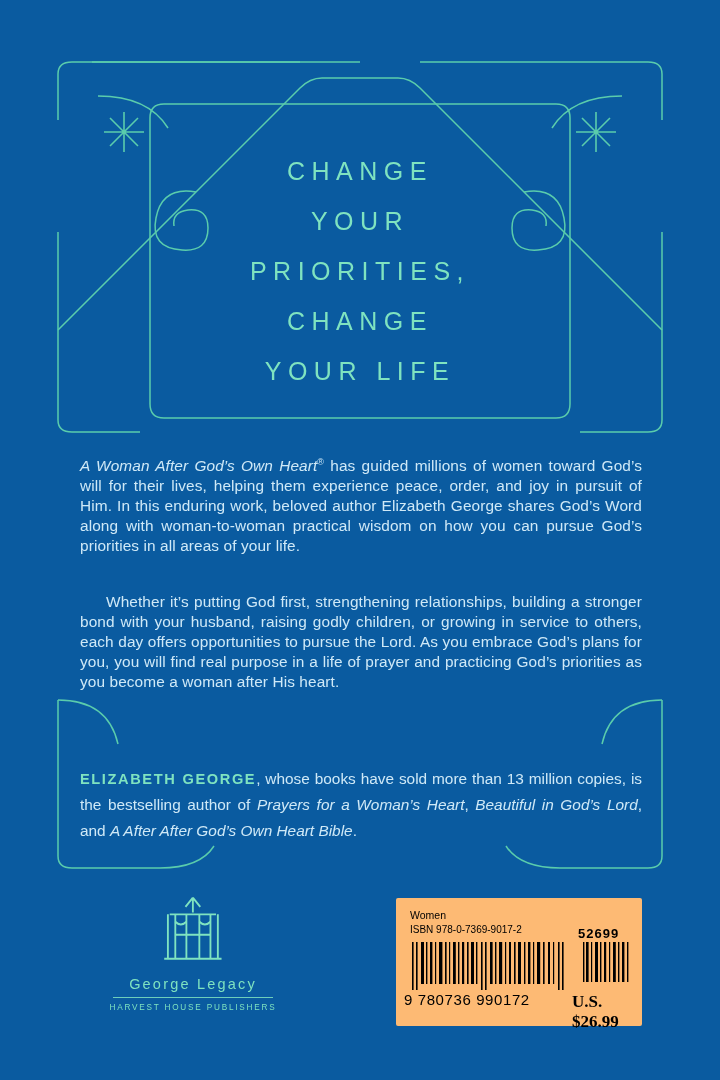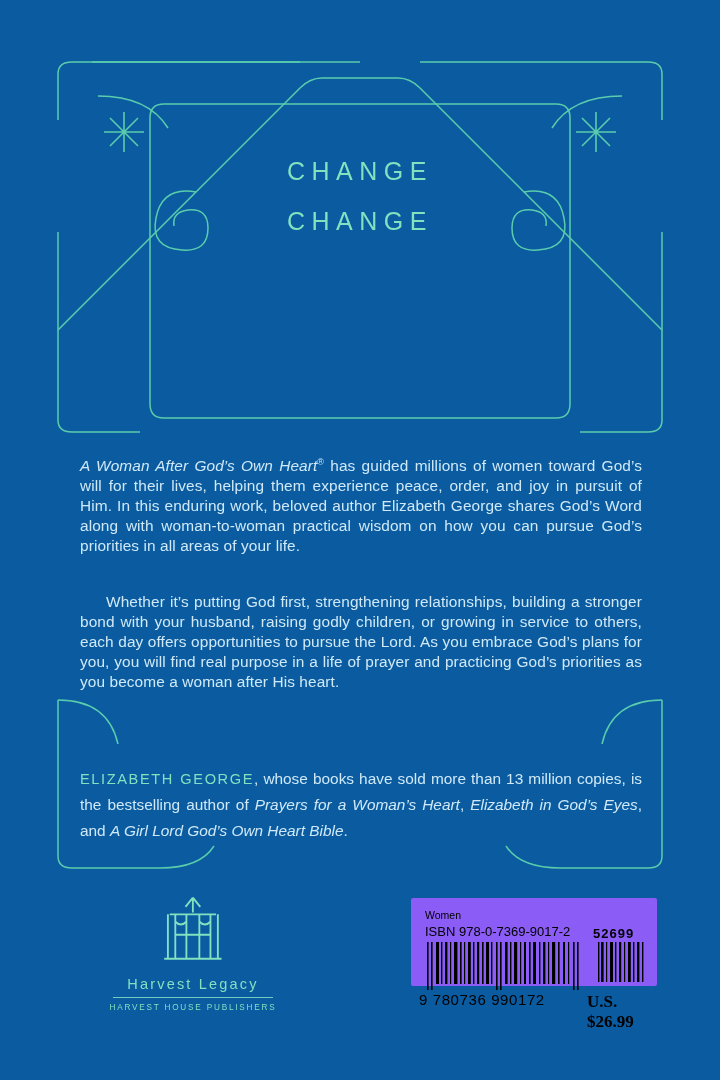--- a/index.html
+++ b/index.html
@@ -82,20 +82,21 @@
     width: 562px;
     color: #cfe9f7;
     font-size: 15.4px;
     line-height: 25.4px;
     text-align: justify;
   }
   .bio .name {
     color: #7fe3c0;
     letter-spacing: 1.6px;
     font-size: 14.6px;
+    font-weight: bold;
   }
   .bio em {
     font-style: italic;
   }
 
   
   .publisher {
     position: absolute;
     left: 78px;
     top: 894px;
@@ -124,40 +125,40 @@
   .publisher .pub-sub {
     font-size: 8.2px;
     letter-spacing: 1.8px;
     color: #7fe3c0;
     text-align: center;
   }
 
   
   .barcode-block {
     position: absolute;
-    left: 411px;
+    left: 396px;
     top: 898px;
     width: 246px;
-    height: 88px;
-    background: #8b5cf6;
+    height: 128px;
+    background: #fdba74;
     border-radius: 2px;
     color: #000;
   }
   .bc-cat {
     position: absolute;
     left: 14px;
     top: 11px;
     font-size: 10.5px;
     font-family: "Liberation Sans", sans-serif;
   }
   .bc-isbn {
     position: absolute;
     left: 14px;
     top: 26px;
-    font-size: 13px;
+    font-size: 10px;
   }
   .bc-main {
     position: absolute;
     left: 14px;
     top: 44px;
     width: 156px;
     height: 48px;
   }
   .bc-addon {
     position: absolute;
@@ -228,45 +229,48 @@
       <path d="M662 700 L662 856 Q662 868 648 868 L560 868"></path>
       <path d="M58 700 Q108 700 118 744"></path>
       <path d="M662 700 Q612 700 602 744"></path>
       <path d="M160 868 Q200 868 214 846"></path>
       <path d="M560 868 Q520 868 506 846"></path>
     </g>
   </svg>
 
   <div class="headline">
     <div class="line">CHANGE</div>
+    <div class="line">YOUR</div>
+    <div class="line">PRIORITIES,</div>
     <div class="line">CHANGE</div>
+    <div class="line">YOUR LIFE</div>
   </div>
 
   <div class="blurb">
     <p><em>A Woman After God’s Own Heart</em><sup>®</sup><span> has guided millions of women toward God’s will for their lives, helping them experience peace, order, and joy in pursuit of Him. In this enduring work, beloved author Elizabeth George shares God’s Word along with woman-to-woman practical wisdom on how you can pursue God’s priorities in all areas of your life.</span></p>
     <p class="indent">Whether it’s putting God first, strengthening relationships, building a stronger bond with your husband, raising godly children, or growing in service to others, each day offers opportunities to pursue the Lord. As you embrace God’s plans for you, you will find real purpose in a life of prayer and practicing God’s priorities as you become a woman after His heart.</p>
   </div>
 
   <div class="bio">
-    <span class="name">ELIZABETH GEORGE</span><span>, whose books have sold more than 13 million copies, is the bestselling author of </span><em>Prayers for a Woman’s Heart</em><span>, </span><em>Elizabeth in God’s Eyes</em><span>, and </span><em>A Girl Lord God’s Own Heart Bible</em><span>.</span>
+    <span class="name">ELIZABETH GEORGE</span><span>, whose books have sold more than 13 million copies, is the bestselling author of </span><em>Prayers for a Woman’s Heart</em><span>, </span><em>Beautiful in God’s Lord</em><span>, and </span><em>A After After God’s Own Heart Bible</em><span>.</span>
   </div>
 
   <div class="publisher">
     <svg class="mark" viewBox="0 0 110 80" xmlns="http://www.w3.org/2000/svg">
       <g fill="none" stroke="#7fe3c0" stroke-width="2">
         <path d="M55 4 L47 14 M55 4 L63 14 M55 4 L55 20"></path>
         <path d="M30 22 L80 22"></path>
         <path d="M36 22 L36 70 M48 22 L48 70 M62 22 L62 70 M74 22 L74 70"></path>
         <path d="M36 44 L74 44"></path>
         <path d="M24 70 L86 70"></path>
         <path d="M28 22 L28 70 M82 22 L82 70"></path>
         <path d="M36 30 q6 6 12 0 M62 30 q6 6 12 0"></path>
       </g>
     </svg>
-    <div class="pub-name">Harvest Legacy</div>
+    <div class="pub-name">George Legacy</div>
     <div class="pub-rule"></div>
     <div class="pub-sub">HARVEST HOUSE PUBLISHERS</div>
   </div>
 
   <div class="barcode-block">
     <div class="bc-cat">Women</div>
     <div class="bc-isbn">ISBN 978-0-7369-9017-2</div>
     <div class="bc-addon-digits">52699</div>
     <svg class="bc-main" viewBox="0 0 156 48" preserveAspectRatio="none" xmlns="http://www.w3.org/2000/svg">
       <g fill="#000">

